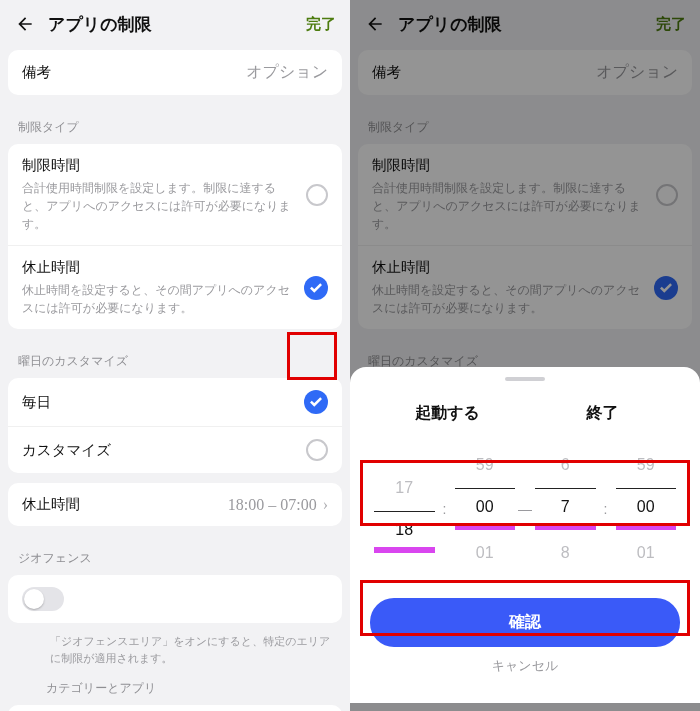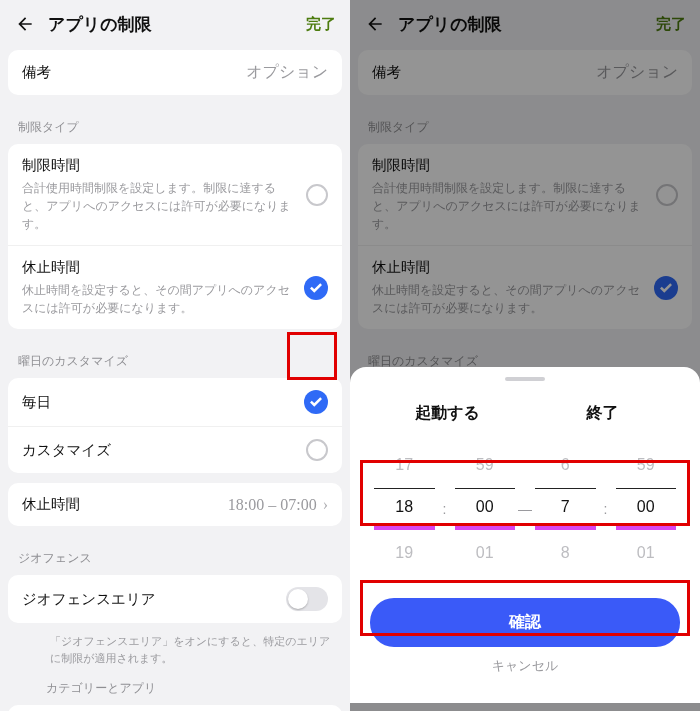--- a/index.html
+++ b/index.html
@@ -119,21 +119,20 @@
     <div class="row">
       <span class="title-s txt">休止時間</span>
       <span class="val">18:00 – 07:00</span>
       <span class="chevron">›</span>
     </div>
   </div>
 
   <div class="section-label">ジオフェンス</div>
   <div class="card">
     <div class="row">
-      <span class="title-s txt">ジオフェンスエリア</span>
       <span class="toggle">
           <span class="knob"></span>
         </span>
     </div>
   </div>
   <div class="help">「ジオフェンスエリア」をオンにすると、特定のエリアに制限が適用されます。</div>
 
   <div class="section-label" style="padding-top:2px;margin-left:28px;">カテゴリーとアプリ</div>
   <div class="card">
     <div class="row app-row">
@@ -192,21 +191,20 @@
     <div class="grab"></div>
     <div class="sheet-headers">
       <div>起動する</div>
       <div>終了</div>
     </div>
 
     <div class="picker">
       <div class="col">
         <div class="num dim">17</div>
         <div class="num sel">18</div>
-        <div class="num dim">19</div>
       </div>
       <div class="sep">:</div>
       <div class="col">
         <div class="num dim">59</div>
         <div class="num sel">00</div>
         <div class="num dim">01</div>
       </div>
       <div class="sep">—</div>
       <div class="col">
         <div class="num dim">6</div>

